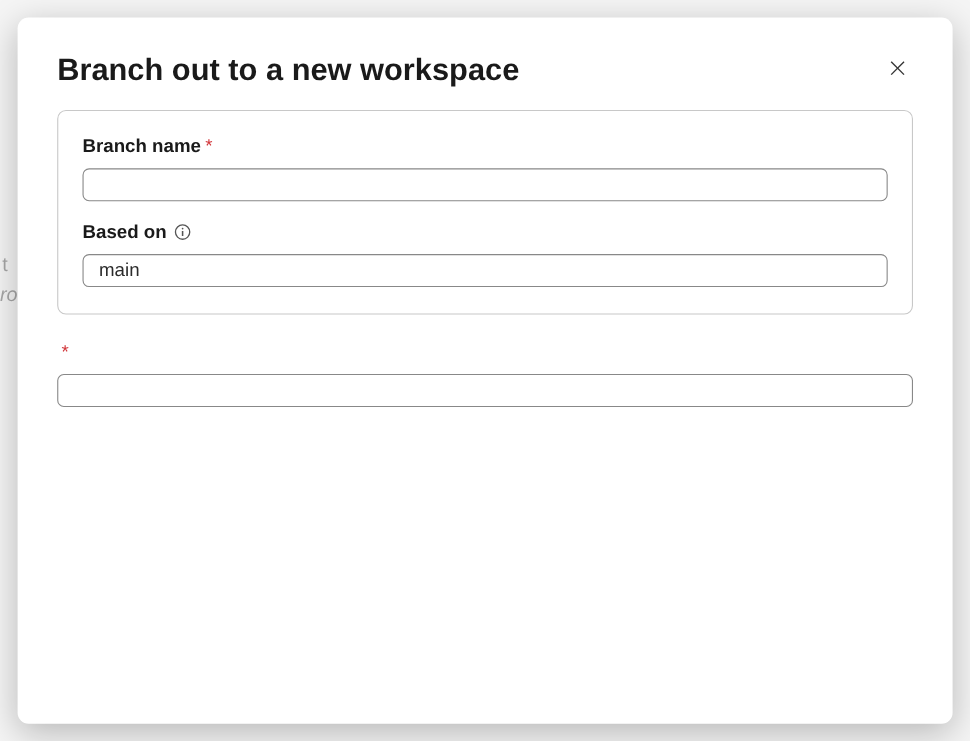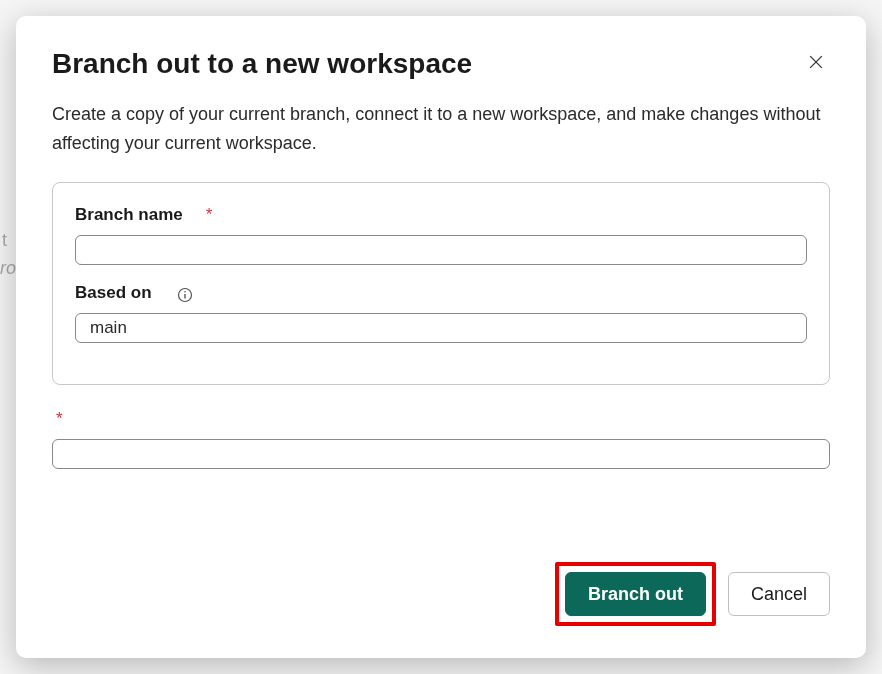--- a/index.html
+++ b/index.html
@@ -78,30 +78,29 @@
     .form-box {
       border: 1px solid #c8c8c8;
       border-radius: 8px;
       padding: 22px 22px 24px 22px;
       margin-bottom: 24px;
     }
     .field-group {
       margin-bottom: 18px;
     }
     .field-group:last-child {
-      margin-bottom: 17px;
+      margin-bottom: 0;
     }
     .field-label {
       display: flex;
-      align-items: flex-end;
+      align-items: center;
       font-size: 17px;
       font-weight: 600;
       color: #1a1a1a;
       margin-bottom: 10px;
-      gap: 19px;
     }
     .required-star {
       color: #d13438;
       margin-left: 4px;
       font-weight: 400;
     }
     .info-icon {
       display: inline-flex;
       margin-left: 6px;
       align-items: center;
@@ -175,21 +174,20 @@
     <button class="close-btn">
       <span>
         <svg viewBox="0 0 24 24" fill="none" stroke="#333" stroke-width="1.5">
           <line x1="5" y1="5" x2="19" y2="19"></line>
           <line x1="19" y1="5" x2="5" y2="19"></line>
         </svg>
       </span>
     </button>
   </div>
 
-  <p class="dialog-description">Create a copy of your current branch, connect it to a new workspace, and make changes without affecting your current workspace.</p>
 
   <div class="form-box">
     <div class="field-group">
       <label class="field-label">
         <span>Branch name</span>
         <span class="required-star">*</span>
       </label>
       <input type="text" class="text-input" value="" style="">
     </div>
 
@@ -208,19 +206,13 @@
     </div>
   </div>
 
   <div class="outer-field">
     <label class="field-label">
       <span class="required-star">*</span>
     </label>
     <input type="text" class="text-input" value="" style="">
   </div>
 
-  <div class="dialog-footer">
-    <span class="highlight-box">
-      <button class="btn btn-primary">Branch out</button>
-    </span>
-    <button class="btn btn-secondary">Cancel</button>
-  </div>
 </div>
 
 </body></html>

